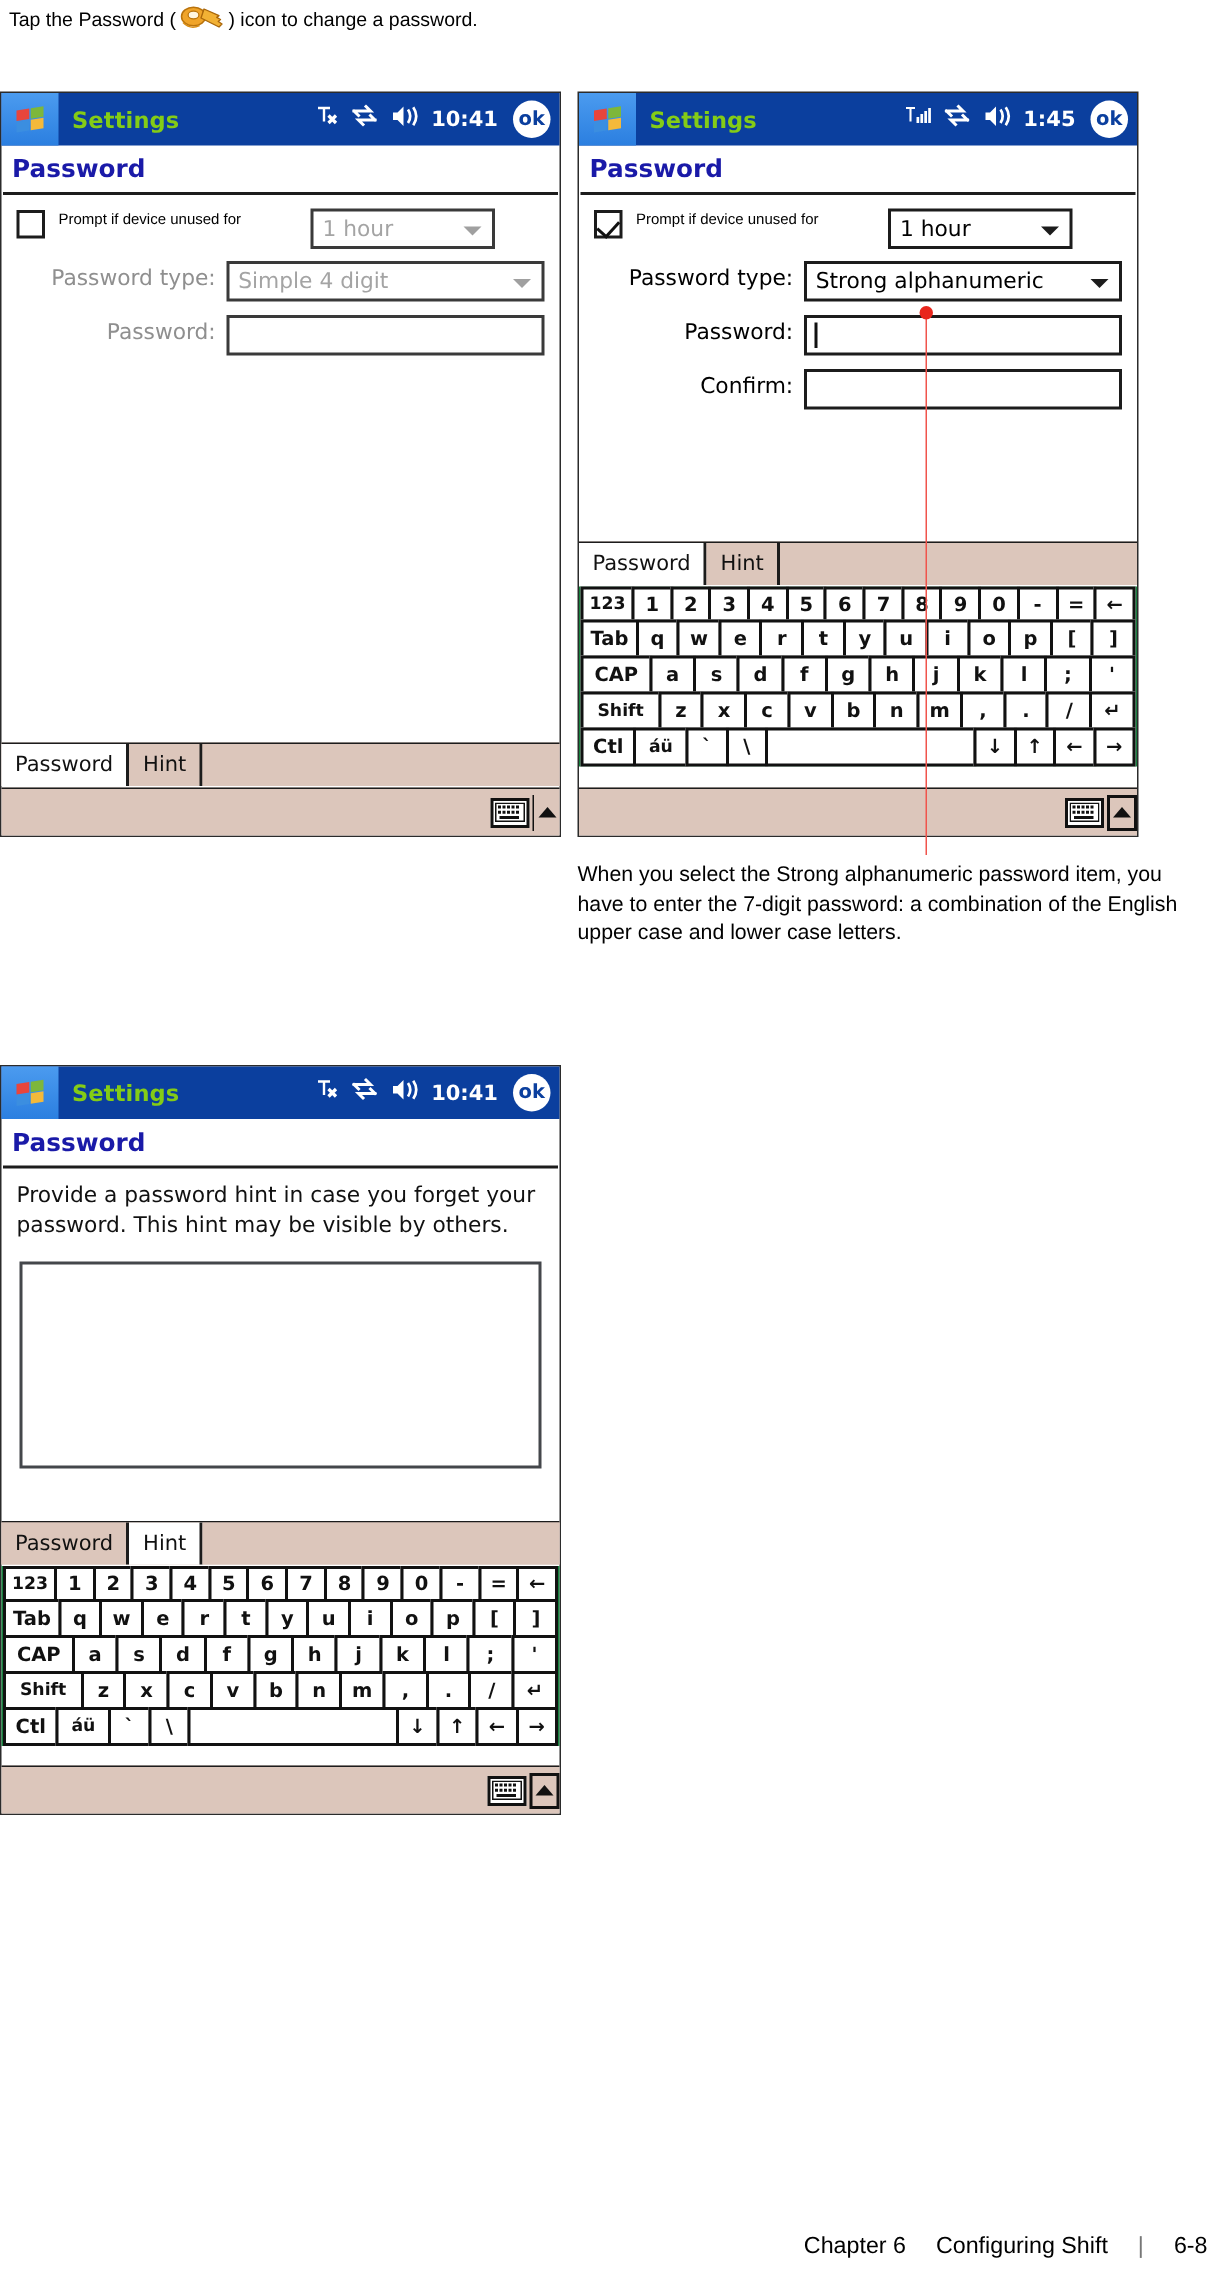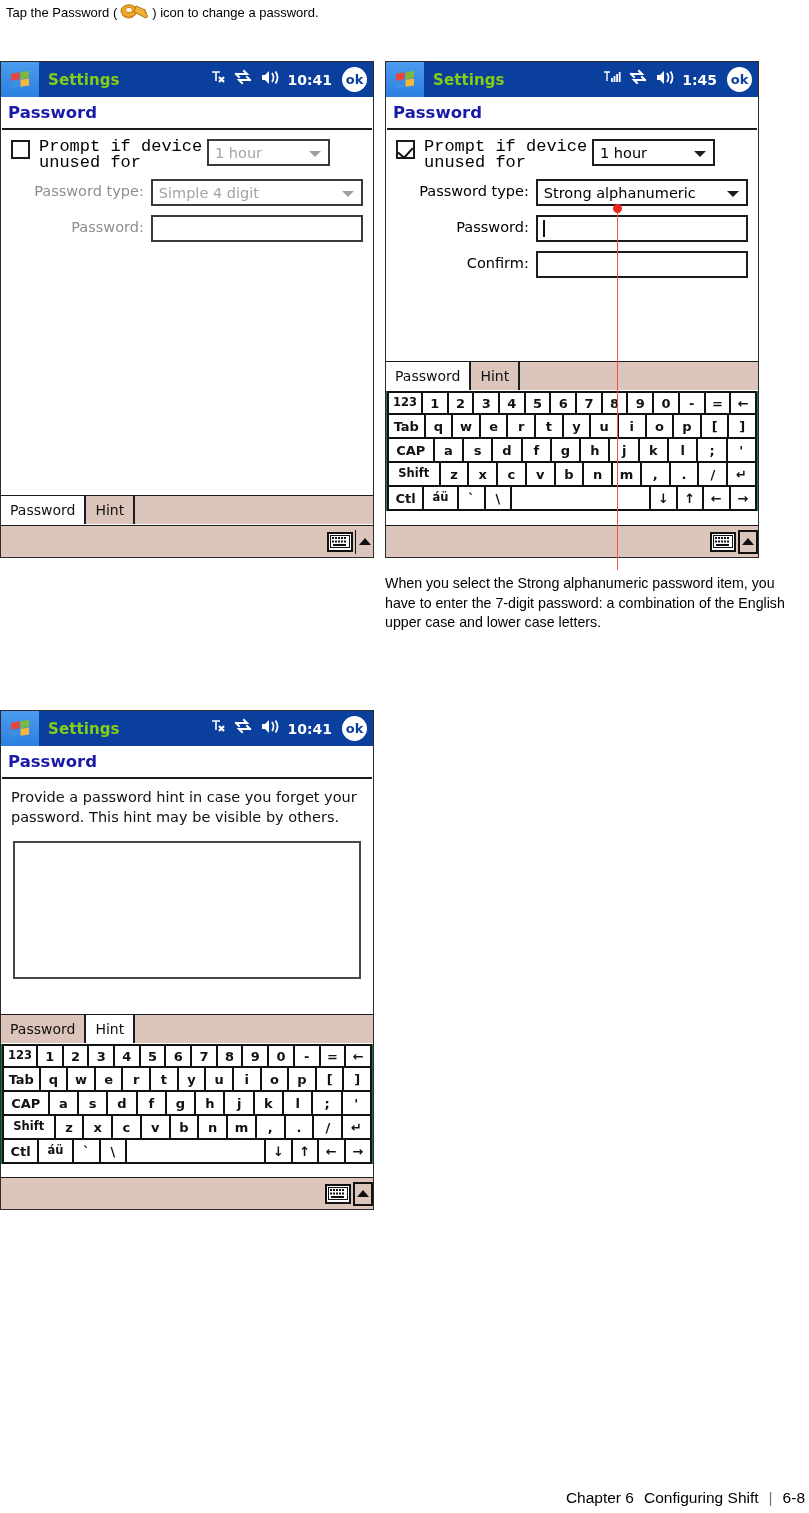--- a/index.html
+++ b/index.html
@@ -81,22 +81,22 @@
   .cbox {
     width:19px; height:19px; border:2px solid #1c1c1c; background:#fff;
     flex:0 0 19px; margin-top:1px; position:relative;
   }
   .cbox.checked::after {
     content:""; position:absolute; left:3px; top:2px;
     width:7px; height:12px; border:solid #111; border-width:0 2.6px 2.6px 0;
     transform: rotate(42deg);
   }
   .promptlabel {
-    font-size:17px; margin-left:9px; line-height:16px; width: 168px;
-    font-family:Liberation Mono, monospace;
+    font-size:10px; margin-left:9px; line-height:16px; width: 168px;
+    font-family:Liberation Sans, sans-serif;
   }
 
   .combo {
     border:2px solid #1c1c1c; background:#fff; height:27px;
     display:flex; align-items:center; padding: 0 4px 0 6px;
     font-size:14.5px; position:relative;
     font-family:"DejaVu Sans", sans-serif;
   }
   .combo.dim { border-color:#3a3a3a; color:#a4a4a4; }
   .combo .arrow {
@@ -196,21 +196,21 @@
   .caption {
     position:absolute; left:385px; top:574px; width:400px;
     font-size:14.2px; line-height:19.5px; color:#000;
     font-family:"Liberation Sans", sans-serif;
   }
 
   
   .footer {
     position:absolute; right: 4px; bottom: 6px;
     font-size:15.5px; color:#000;
-    display:flex; align-items:center; gap:10px;
+    display:flex; align-items:center; gap:20px;
     font-family:"Liberation Sans", sans-serif;
   }
   .footer .sep { color:#777; }
 </style>
 </head>
 <body>
 
 <div class="page">
 
   <div class="instruction">

